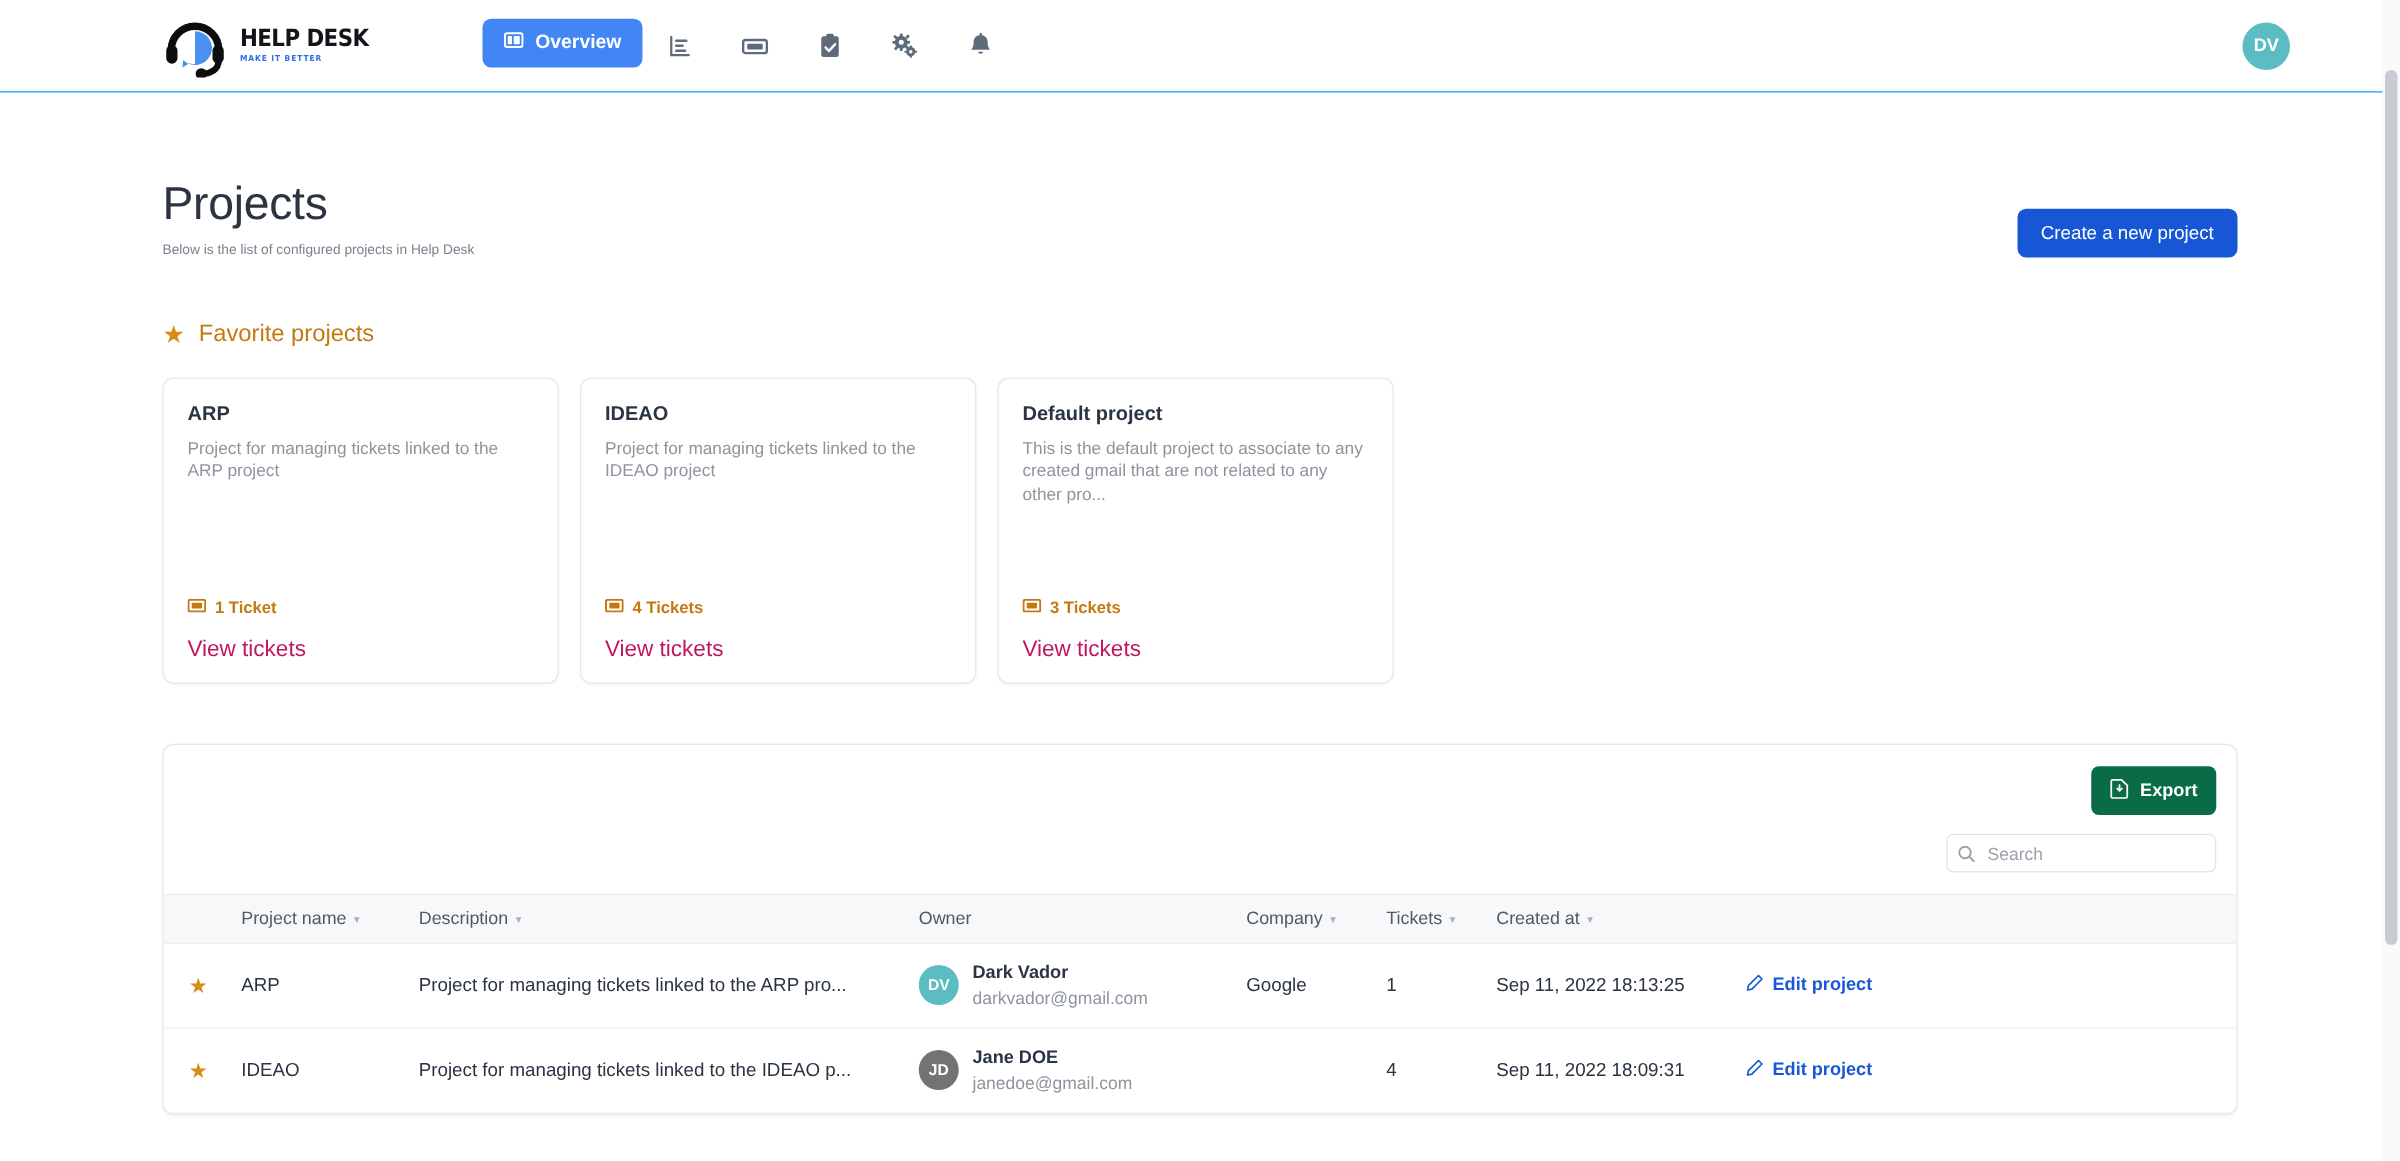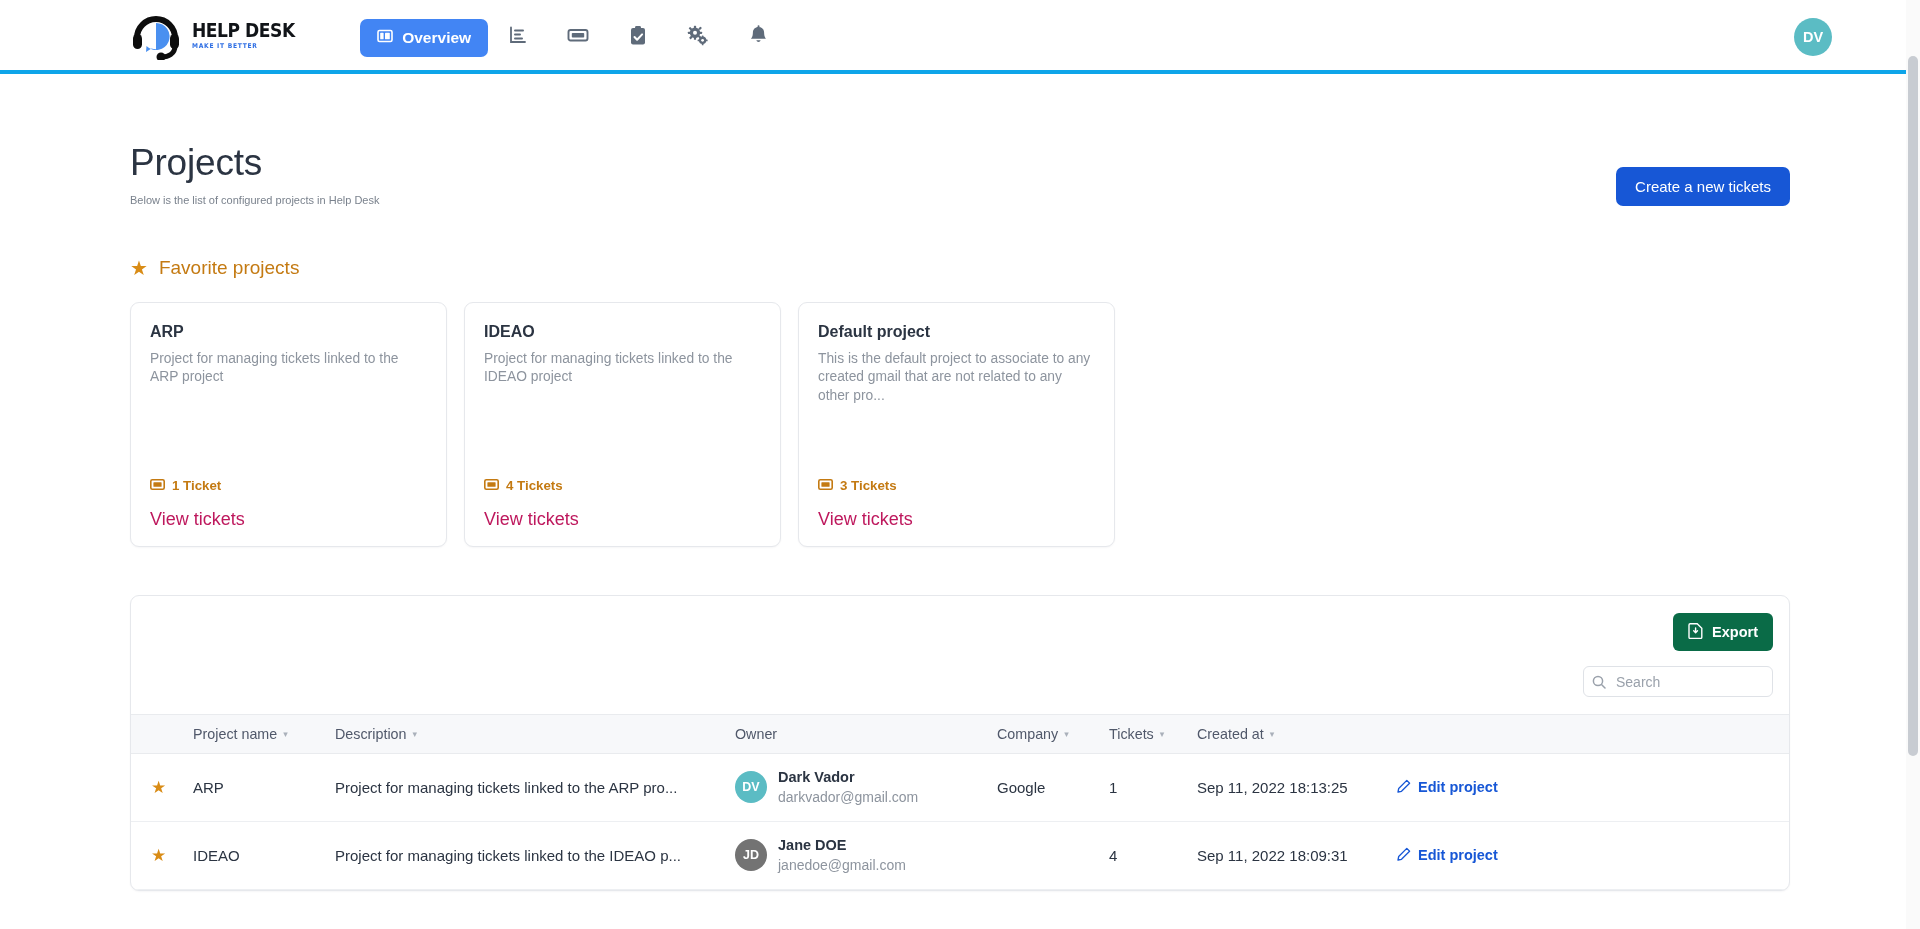--- a/index.html
+++ b/index.html
@@ -8,42 +8,42 @@
     background: #ffffff;
     font-family: "Liberation Sans", sans-serif;
     overflow: hidden;
   }
   body { position: relative; }
 
   
   .topbar {
     height: 74px;
     background: #ffffff;
-    border-bottom: 4px solid #0ea5e9;
+    border-bottom: 1px solid #0ea5e9;
     display: flex;
     align-items: center;
     padding: 0 28px 0 130px;
     position: relative;
   }
   .brand { display: flex; align-items: center; gap: 10px; }
   .brand-logo { width: 52px; height: 50px; position: relative; flex: none; }
   .brand-wordmark { display: flex; flex-direction: column; line-height: 1; }
   .brand-name {
     font-family: "DejaVu Sans", sans-serif;
     font-weight: bold; font-size: 19px; letter-spacing: -0.5px;
     color: #111418; transform: scaleX(0.9); transform-origin: left center;
   }
   .brand-tag {
     font-family: "DejaVu Sans", sans-serif;
     font-weight: bold; font-size: 6.5px; letter-spacing: 0.8px;
     color: #2f6fe4; margin-top: 3px;
     transform: scaleX(0.92); transform-origin: left center;
   }
 
-  .nav-items { display: flex; align-items: flex-end; margin-left: 54px; gap: 0; }
+  .nav-items { display: flex; align-items: flex-start; margin-left: 80px; gap: 0; }
   .nav-pill {
     display: flex; align-items: center; gap: 9px;
     background: #4285f4; color: #fff;
     border-radius: 7px; padding: 9px 17px;
     font-size: 15.5px; font-weight: 600; cursor: pointer;
   }
   .nav-icon-btn {
     width: 60px; height: 44px;
     display: flex; align-items: center; justify-content: center;
     cursor: pointer; color: #5f6b7a;
@@ -102,21 +102,21 @@
     overflow: hidden;
   }
   .panel-toolbar { display: flex; justify-content: flex-end; padding: 17px 16px 0 16px; }
   .btn-export {
     background: #0a6b47; color: #fff; border: none; border-radius: 6px;
     padding: 9px 15px; display: flex; align-items: center; gap: 8px;
     font-size: 14.5px; font-weight: bold; cursor: pointer;
     font-family: "Liberation Sans", sans-serif;
   }
   .panel-searchrow { display: flex; justify-content: flex-end; padding: 15px 16px 17px 16px; }
-  .search-wrap { position: relative; width: 190px; }
+  .search-wrap { position: relative; width: 216px; }
   .search-input {
     width: 100%; height: 31px;
     border: 1px solid #dfe2e7; border-radius: 6px;
     padding: 0 10px 0 32px; font-size: 14px; color: #3c4350;
     font-family: "Liberation Sans", sans-serif; outline: none; background: #fff;
   }
   .search-input::placeholder { color: #9aa1ab; }
   .search-icon-box {
     position: absolute; left: 9px; top: 50%; transform: translateY(-50%);
     color: #9aa1ab; display: flex;
@@ -267,21 +267,21 @@
   </div>
 </div>
 
 <div class="page">
 
   <div class="page-head">
     <div>
       <div class="page-title">Projects</div>
       <div class="page-sub">Below is the list of configured projects in Help Desk</div>
     </div>
-    <button class="btn-primary">Create a new tickets</button>
+    <button class="btn-primary">Create a new project</button>
   </div>
 
   <div class="fav-head">
     <span class="star">★</span>
     <span>Favorite projects</span>
   </div>
 
   <div class="cards">
 
     <div class="card">

